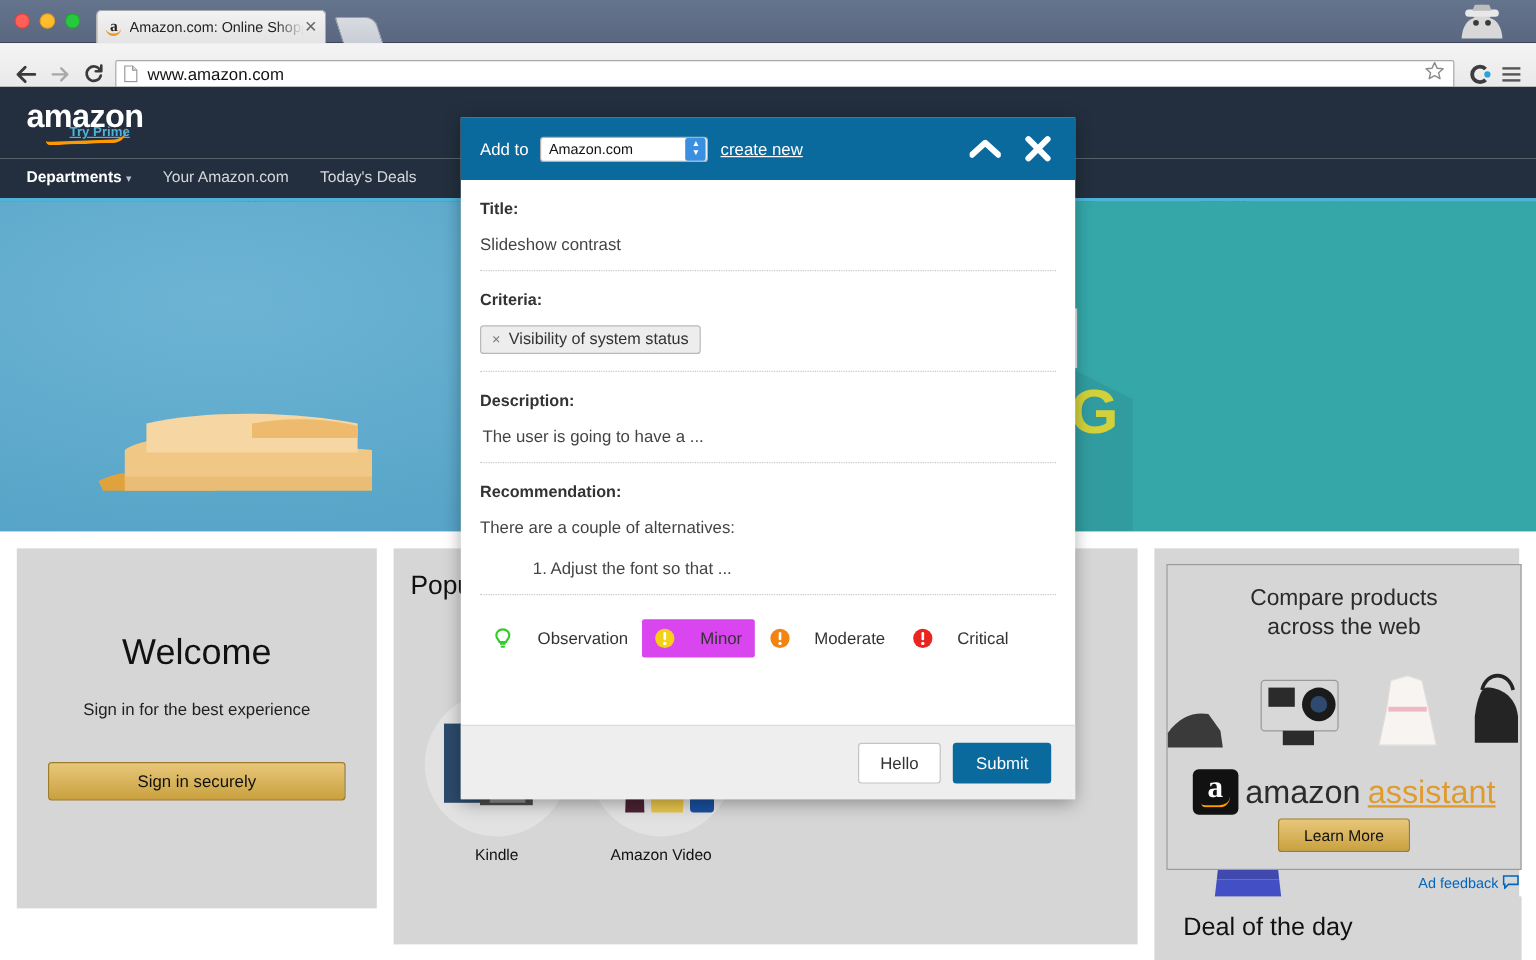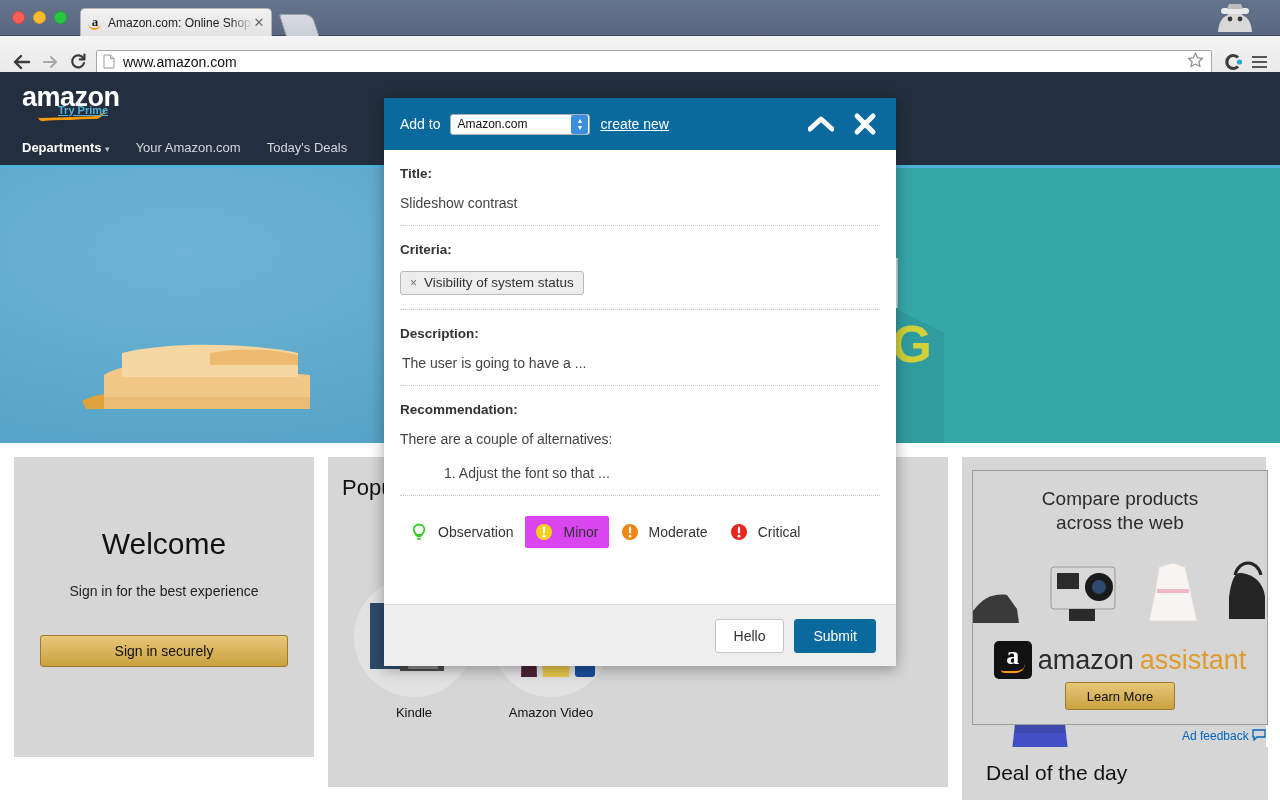--- a/index.html
+++ b/index.html
@@ -170,21 +170,21 @@
   .railcol { position:absolute; right: 0; top: 398px; width: 320px; padding: 0 12px; }
   .ad-box { background: #d6d6d6; border: 1px solid #9c9c9c; height: 255px; position: relative; }
   .ad-head { text-align:center; font-size: 19px; color: #2b2b2b; padding-top: 16px; line-height: 1.25; }
   .ad-products { position: absolute; top: 82px; left: 0; right: 0; height: 78px; }
   .ad-logo-row { position:absolute; top: 170px; left: 0; right: 0; display:flex; align-items:center; justify-content:center; gap: 6px; }
   .ad-a-tile { width: 38px; height: 38px; background:#111; border-radius:5px; position:relative; color:#fff;
                font-family:"Liberation Serif",serif; font-weight:bold; font-size:26px; text-align:center; line-height:30px; }
   .ad-a-tile::after { content:""; position:absolute; left:7px; bottom:6px; width:24px; height:7px;
                       border-bottom:2.5px solid #f90; border-radius:0 0 14px 6px; }
   .ad-amazon { font-size: 27px; color: #2b2b2b; }
-  .ad-assistant { font-size: 27px; color: #e09b2e; }
+  .ad-assistant { font-size: 27px; color: #e09b2e; text-decoration: underline; }
   .ad-learn {
     position:absolute; bottom: 14px; left: 50%; transform: translateX(-50%);
     width: 110px; height: 28px; background: linear-gradient(to bottom,#e8c77a,#c9a13f);
     border: 1px solid #9c7b2b; border-radius: 3px;
     font-size: 13px; color: #111; display:flex; align-items:center; justify-content:center;
   }
   .ad-feedback { text-align:right; font-size: 12px; color: #0066c0; padding: 4px 2px 0 0; }
   .deal-box { background: #d6d6d6; height: 60px; margin-top: 4px; }
   .deal-title { font-size: 21px; color: #111; padding: 14px 0 0 14px; }
 
@@ -223,21 +223,21 @@
   .chip {
     display: inline-flex; align-items: center; gap: 7px;
     background: #ededed; border: 1px solid #b9b9b9; border-radius: 3px;
     padding: 3px 9px 4px; font-size: 13.5px; color: #333;
   }
   .chip-x { color: #777; font-size: 12px; }
   .rec-line { font-size: 14px; color: #444; }
   .rec-item { font-size: 14px; color: #444; margin-top: 18px; padding-left: 44px; }
   .sev-row { display: flex; gap: 2px; margin-top: 4px; }
   .sev-opt {
-    display: flex; align-items: center; gap: 10px;
+    display: flex; align-items: center; gap: 20px;
     padding: 7px 10px; font-size: 14px; color: #333; border-radius: 2px;
   }
   .sev-opt.selected { background: #d946ef; }
   .sev-ico { width: 18px; height: 18px; flex: 0 0 18px; }
 
   .modal-footer {
     height: 62px; background: #eeeeee; border-top: 1px solid #dcdcdc;
     display: flex; align-items: center; justify-content: flex-end; gap: 10px; padding-right: 20px;
   }
   .btn {

